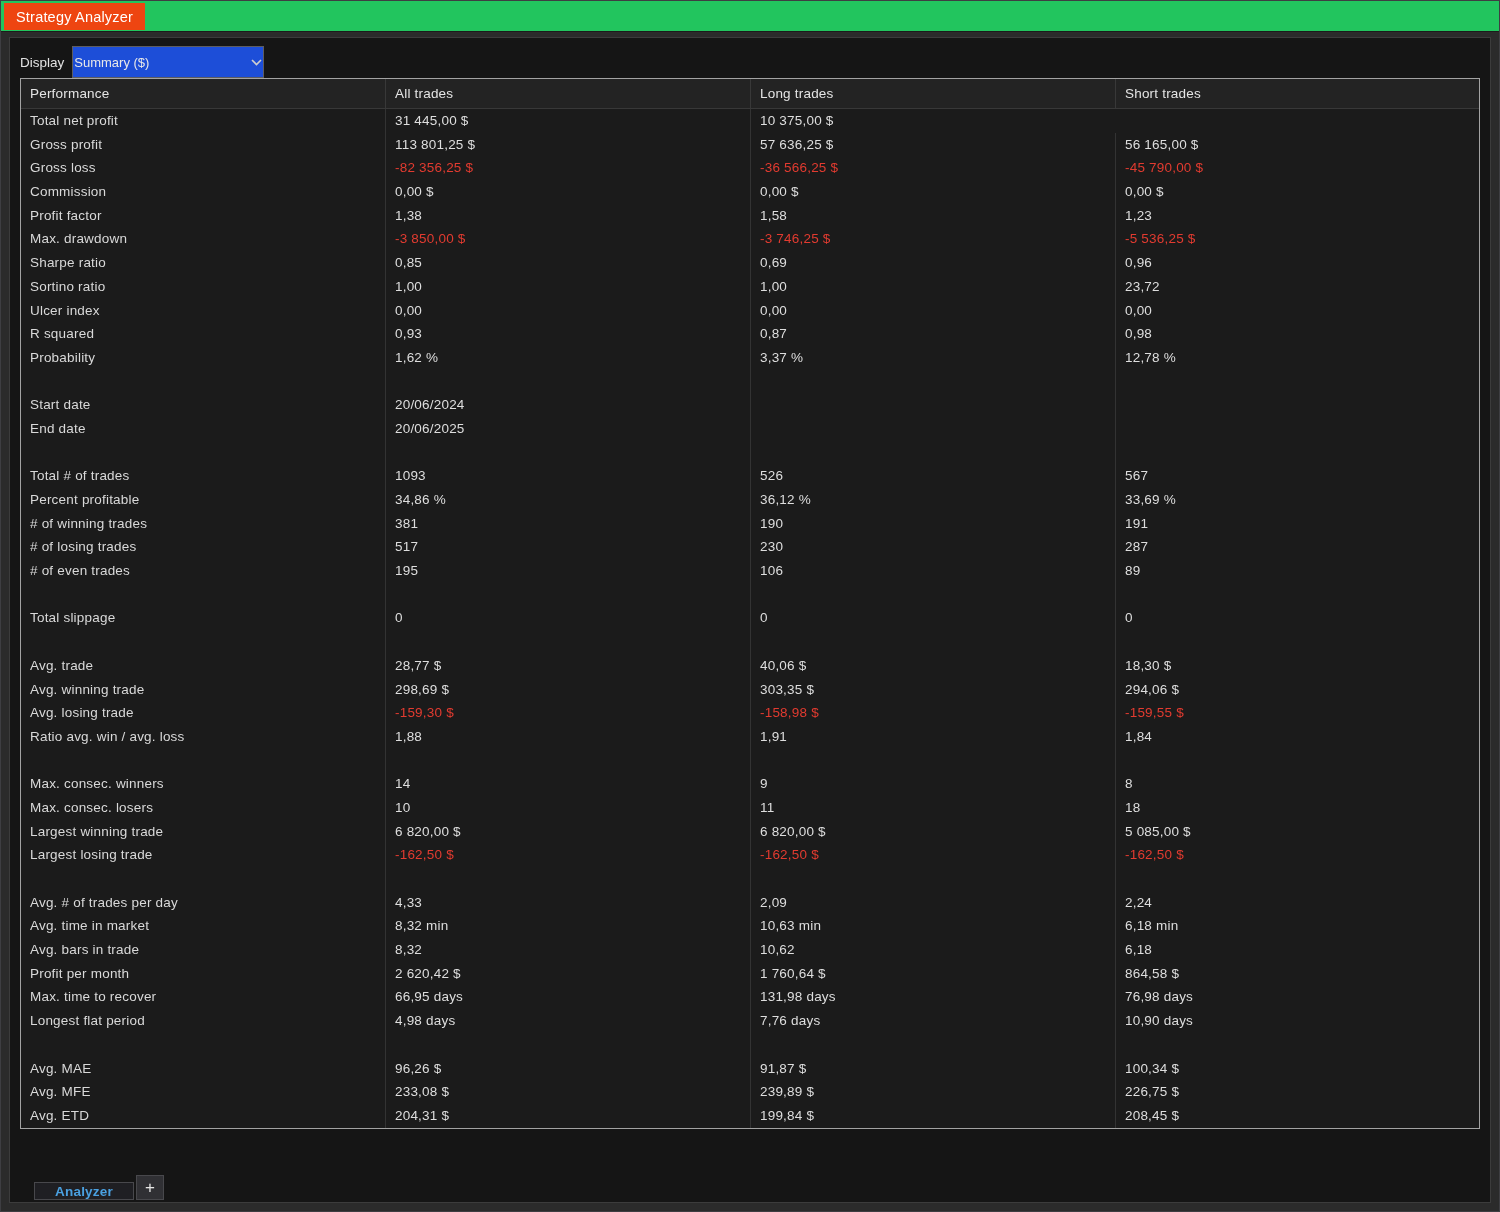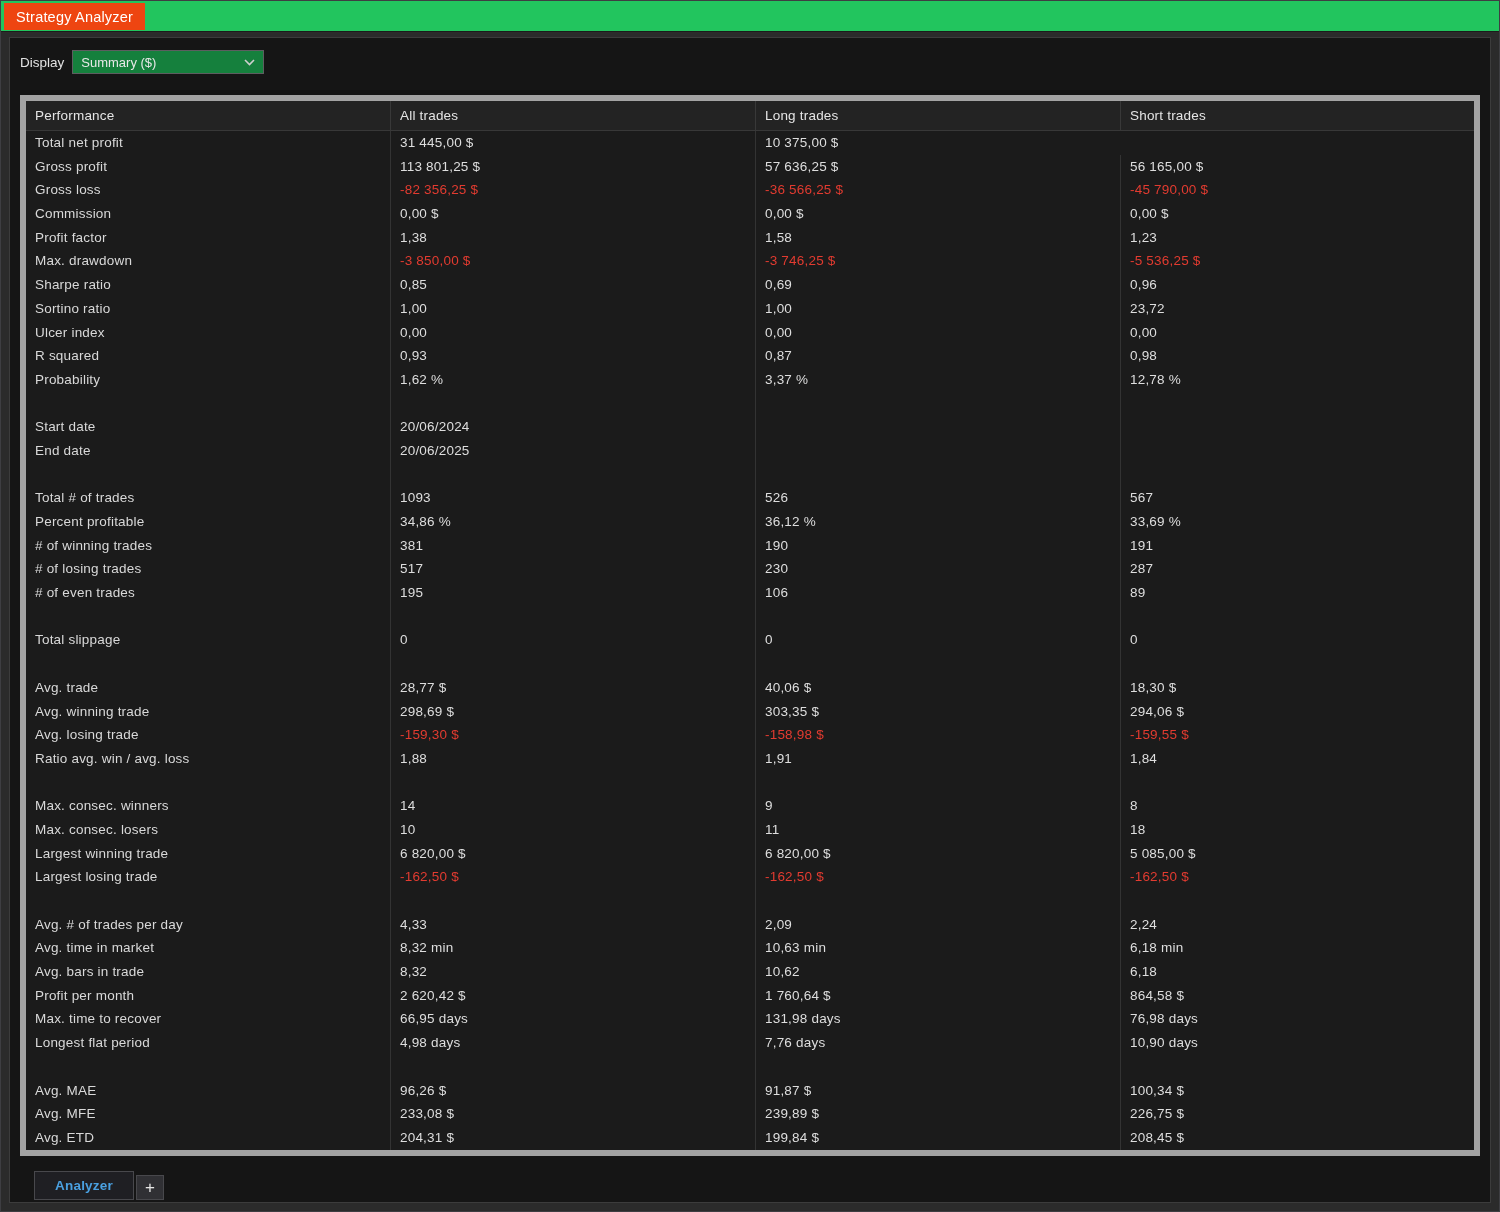--- a/index.html
+++ b/index.html
@@ -35,30 +35,30 @@
   .panel{
     position:absolute;left:8px;right:8px;top:36px;bottom:8px;
     background:#151515;border:1px solid #3c3c3c;
   }
   .toolbar{
     display:flex;align-items:center;gap:8px;
     padding:12px 10px 0 10px;height:36px;
   }
   .display-label{color:#e2e2e2;font-size:13.5px;}
   .dropdown{
-    width:192px;height:24px;background:#15803d;
+    width:192px;height:32px;background:#1d4ed8;
     border:1px solid #5d5d60;color:#e8e8e8;
     display:flex;align-items:center;justify-content:space-between;
-    padding:0 8px;font-size:13px;cursor:default;
+    padding:0 1px;font-size:13px;cursor:default;
   }
   .dropdown .chev{display:flex;align-items:center;}
   
   .table{
-    margin:21px 10px 0 10px;
-    border:6px solid #a3a3a3;background:#1b1b1b;
+    margin:4px 10px 0 10px;
+    border:1px solid #a3a3a3;background:#1b1b1b;
   }
   .thead{
     display:grid;grid-template-columns:365px 365px 365px 1fr;
     height:30px;background:#232323;border-bottom:1px solid #383838;
   }
   .th{
     display:flex;align-items:center;padding:0 9px;
     color:#e4e4e4;font-size:13.5px;letter-spacing:.2px;
     border-right:1px solid #383838;
   }
@@ -76,21 +76,21 @@
   }
   .td:last-child{border-right:none;}
   .td.label{color:#d9d9d9;}
   .td.neg{color:var(--negative-red);}
   
   .bottom-tabs{
     position:absolute;left:24px;bottom:2px;
     display:flex;align-items:flex-end;gap:2px;height:32px;
   }
   .sheet-tab{
-    height:29px;min-width:100px;padding:0 9px;
+    height:18px;min-width:100px;padding:0 9px;
     display:flex;align-items:center;justify-content:center;
     background:#1f1f23;border:1px solid #48484c;
     color:var(--tab-blue);font-size:13.5px;font-weight:700;
     letter-spacing:.2px;cursor:default;
   }
   .add-tab{
     height:25px;width:28px;
     display:flex;align-items:center;justify-content:center;
     background:#303034;border:1px solid #48484c;
     color:#e6e6e6;font-size:17px;line-height:1;cursor:default;

